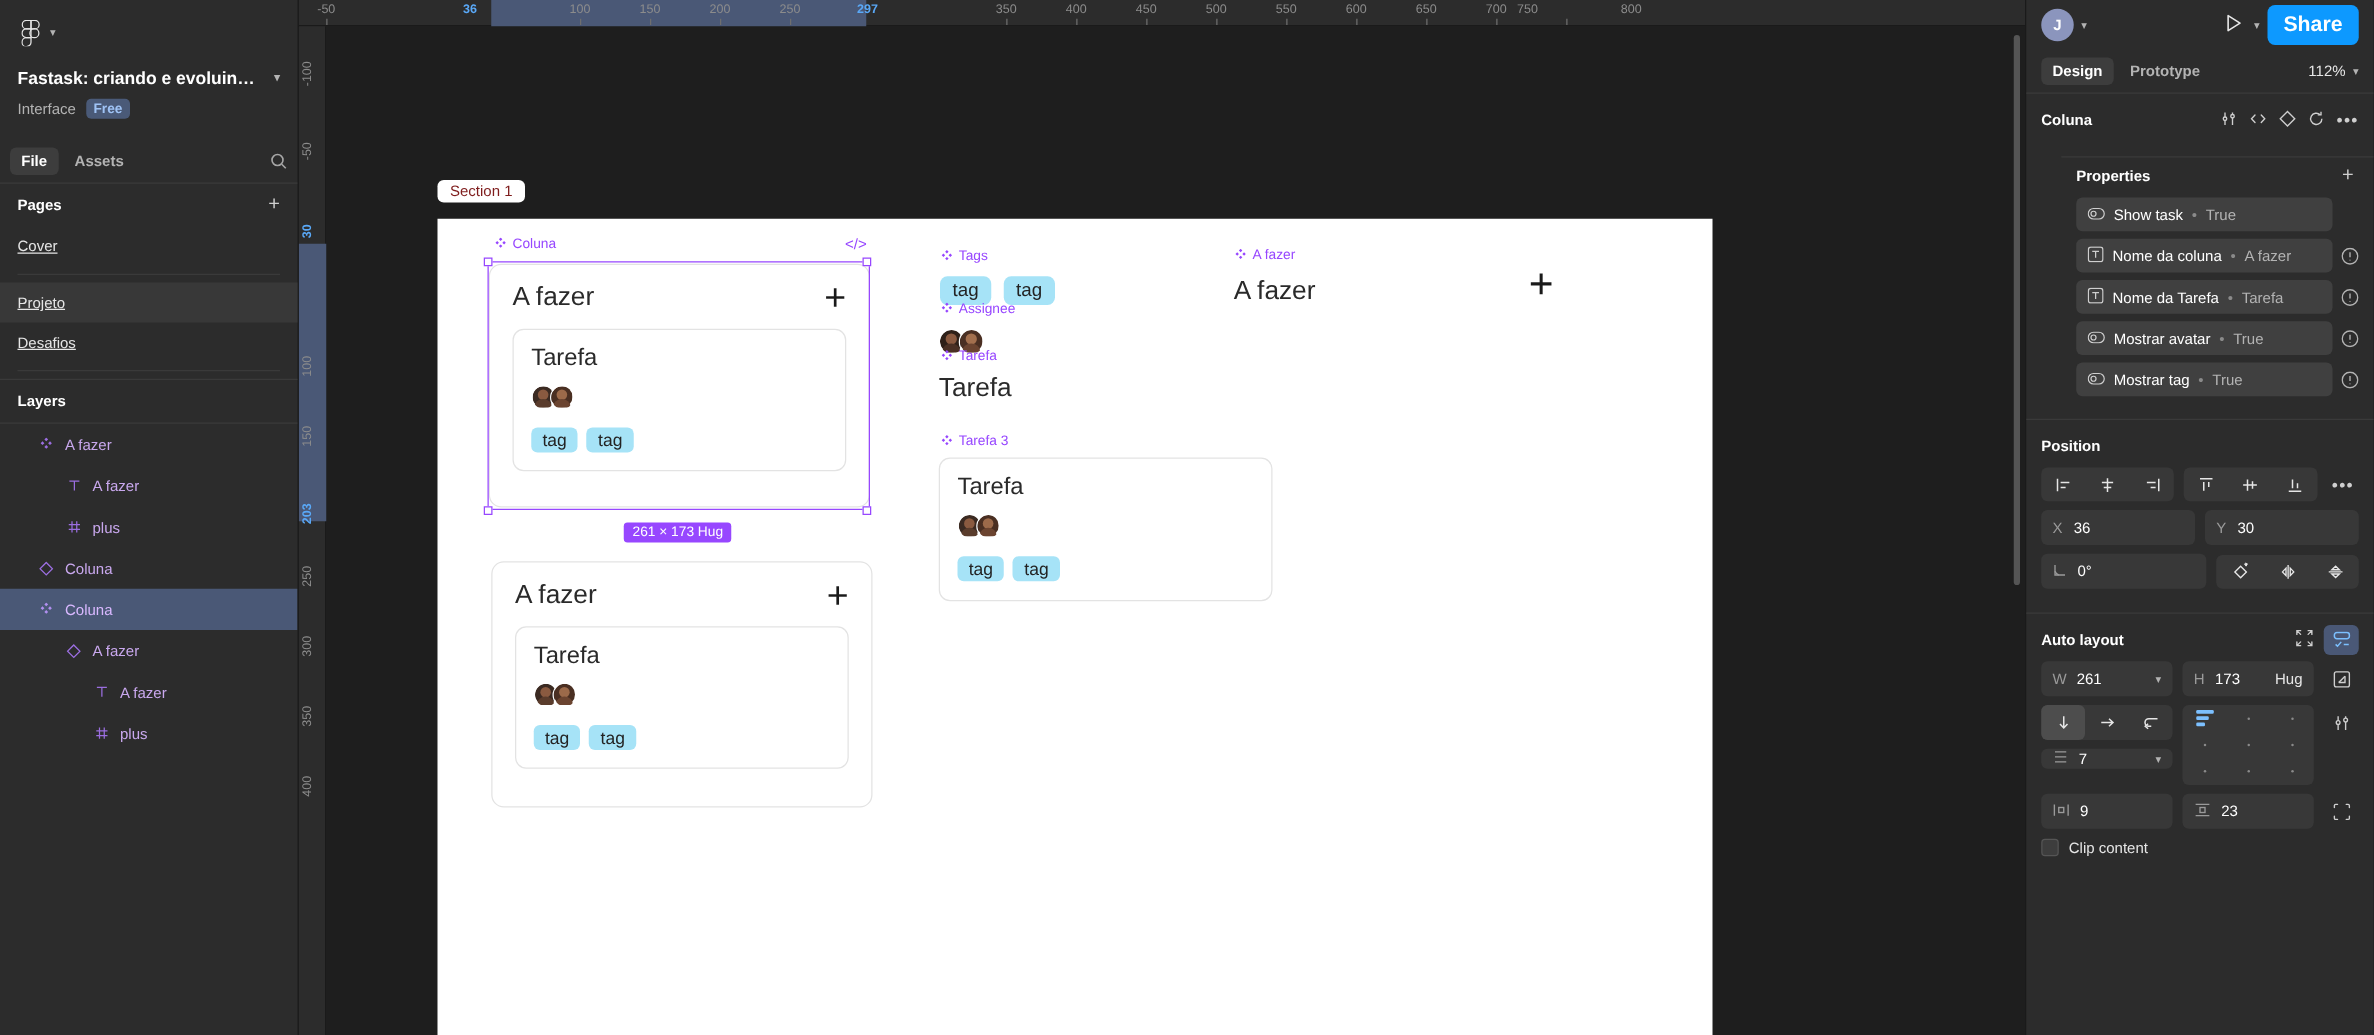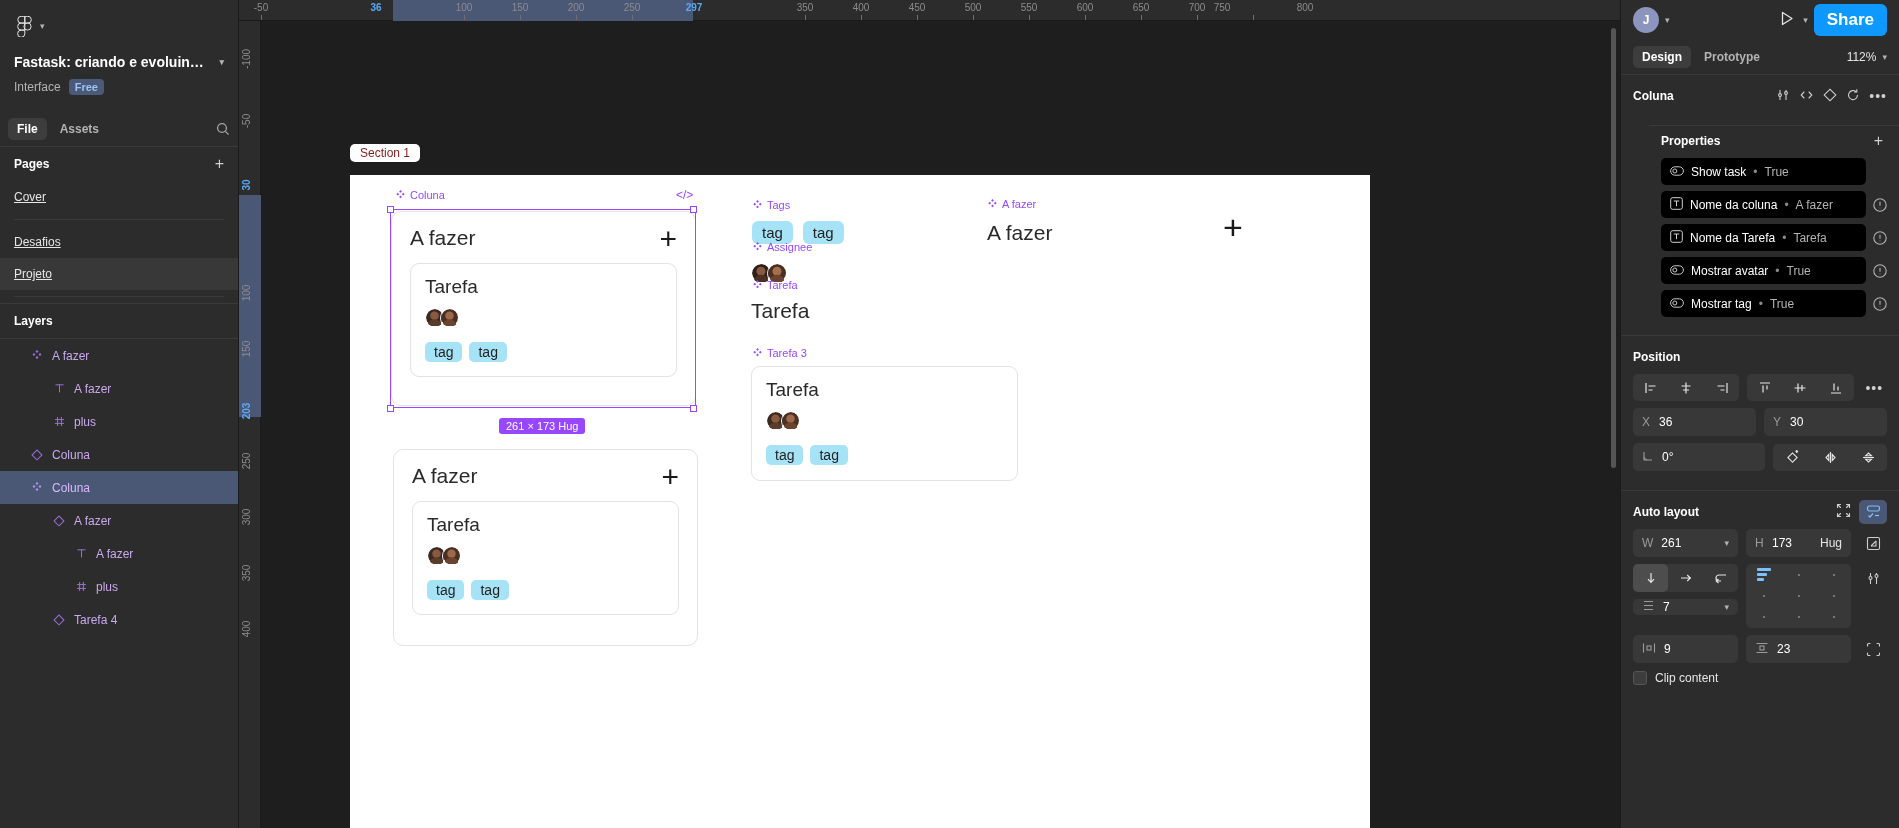--- a/index.html
+++ b/index.html
@@ -172,21 +172,21 @@
   .rp-section { border-top:1px solid #3a3a3a; padding:10px 12px 12px 12px; }
   .rp-sec-head {
     display:flex; align-items:center; justify-content:space-between;
     height:22px; margin-bottom:6px;
   }
   .rp-sec-title { font-size:12px; font-weight:bold; color:#fff; }
   .title-icons { display:flex; gap:9px; align-items:center; color:#cfcfcf; }
 
   .prop-row { display:flex; align-items:center; gap:7px; margin-bottom:6px; }
   .prop-chip {
-    flex:1; background:#000000; border-radius:5px; height:27px;
+    flex:1; background:#404040; border-radius:5px; height:27px;
     display:flex; align-items:center; gap:7px; padding:0 9px;
     font-size:12px; color:#fff;
   }
   .prop-chip .val { color:#b3b3b3; }
   .prop-chip .dot { color:#8a8a8a; }
   .warn-ico { color:#b3b3b3; width:14px; flex:0 0 14px; display:flex; justify-content:center;}
 
   .align-bar { display:flex; gap:8px; margin-bottom:7px; }
   .align-grp { display:flex; background:#383838; border-radius:5px; overflow:hidden; }
   .align-btn { width:39px; height:27px; display:flex; align-items:center; justify-content:center; }
@@ -263,22 +263,22 @@
         </svg>
       </div>
     </div>
 
     <div class="section-head">
       <span class="ttl">Pages</span>
       <span class="plus-btn">+</span>
     </div>
     <div class="page-item">Cover</div>
     <div class="divider"></div>
+    <div class="page-item sel">Projeto</div>
     <div class="page-item">Desafios</div>
-    <div class="page-item sel">Projeto</div>
     <div class="divider"></div>
     <div class="hr-full"></div>
 
     <div class="section-head">
       <span class="ttl">Layers</span>
     </div>
     <div class="hr-full"></div>
 
     <div class="layers-list">
       <div class="layer-row" style="padding-left:30px">
@@ -337,28 +337,20 @@
         </span>
         <span class="lbl">A fazer</span>
       </div>
       <div class="layer-row" style="padding-left:74px">
         <span class="layer-ico">
           <svg width="11" height="11" viewBox="0 0 11 11" fill="none" stroke="#9b6ee0" stroke-width="1">
               <path d="M3.6 1v9M7.4 1v9M1 3.6h9M1 7.4h9"></path>
             </svg>
         </span>
         <span class="lbl">plus</span>
-      </div>
-      <div class="layer-row" style="padding-left:52px">
-        <span class="layer-ico">
-          <svg width="12" height="12" viewBox="0 0 12 12" fill="none" stroke="#9b6ee0" stroke-width="1">
-              <rect x="6" y="1" width="7" height="7" transform="rotate(45 6 1)"></rect>
-            </svg>
-        </span>
-        <span class="lbl">Tarefa 4</span>
       </div>
     </div>
   </div>
 
   <div class="canvas">
 
     <div class="ruler-h">
       <div class="ruler-sel-h" style="left:154px;width:300px;"></div>
       <div class="rtick" style="left:22px">-50</div>
       <div class="rtick hl" style="left:137px">36</div>

